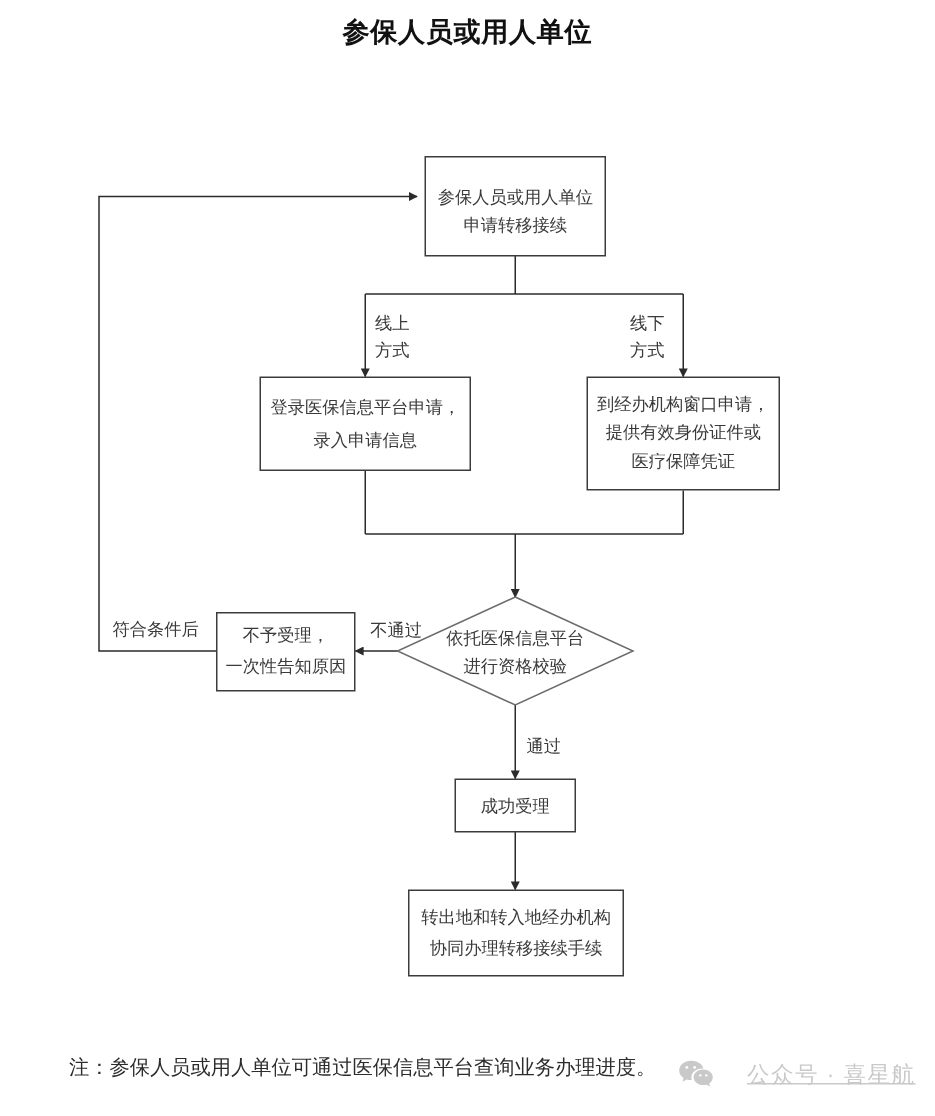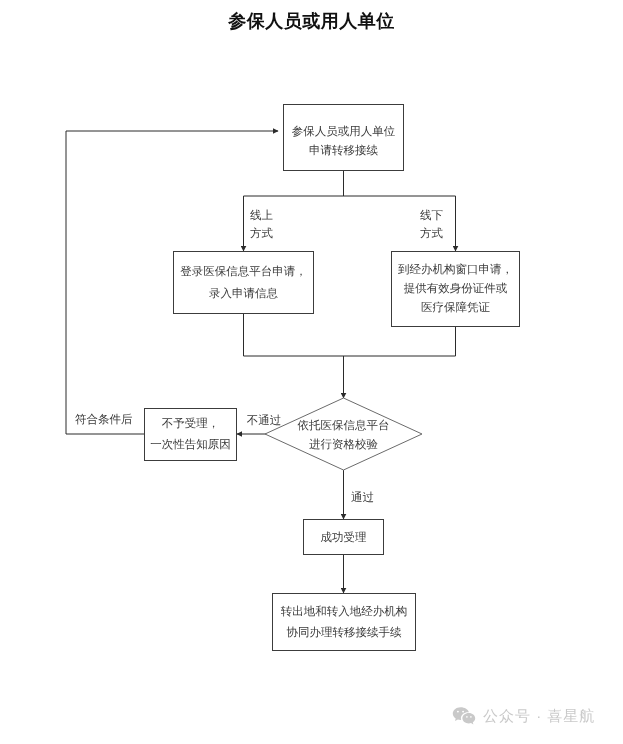--- a/index.html
+++ b/index.html
@@ -94,22 +94,23 @@
     font-size: 13.5px;
     color: #2c2c2c;
     white-space: nowrap;
   }
   .watermark {
     position: absolute;
     left: 452px;
     top: 706px;
     display: flex;
     align-items: center;
-    gap: 7px;
+    gap: 22px;
     color: #c9c9c9;
+    text-decoration: underline;
   }
   .watermark-text {
     font-family: "Liberation Sans", "DejaVu Sans", sans-serif;
     font-size: 15px;
     color: #c9c9c9;
     letter-spacing: 1px;
     white-space: nowrap;
   }
   .wechat-icon svg { display: block; }
 </style>
@@ -201,20 +202,21 @@
     </g>
     <g>
       <text class="edge-label anchor-start" x="420" y="216">线下</text>
       <text class="edge-label anchor-start" x="420" y="234">方式</text>
     </g>
     <text class="edge-label anchor-middle" x="264" y="421">不通过</text>
     <text class="edge-label anchor-start" x="351" y="498">通过</text>
     <text class="edge-label anchor-start" x="75" y="420">符合条件后</text>
   </svg>
 
+  <div class="footer-note">注：参保人员或用人单位可通过医保信息平台查询业务办理进度。</div>
 
   <div class="watermark">
     <span class="wechat-icon">
       <svg width="24" height="20" viewBox="0 0 24 20" aria-hidden="true">
         <path d="M8.6 1.2C4.2 1.2 0.8 4.1 0.8 7.6c0 2 1.1 3.8 2.9 5L3 15.1l2.9-1.5c0.8 0.2 1.7 0.4 2.7 0.4 0.2 0 0.4 0 0.6 0-0.2-0.5-0.3-1.1-0.3-1.7 0-3.3 3.2-6 7.2-6 0.3 0 0.5 0 0.8 0C16.2 3.4 12.8 1.2 8.6 1.2z" fill="#c9c9c9"></path>
         <circle cx="5.9" cy="5.6" r="0.95" fill="#ffffff"></circle>
         <circle cx="11.1" cy="5.6" r="0.95" fill="#ffffff"></circle>
         <path d="M23.2 12.2c0-2.9-2.9-5.2-6.4-5.2s-6.4 2.3-6.4 5.2 2.9 5.2 6.4 5.2c0.8 0 1.5-0.1 2.2-0.3l2.4 1.3-0.6-2.1c1.5-1 2.4-2.5 2.4-4.1z" fill="#c9c9c9"></path>
         <circle cx="14.9" cy="10.9" r="0.8" fill="#ffffff"></circle>
         <circle cx="18.9" cy="10.9" r="0.8" fill="#ffffff"></circle>

